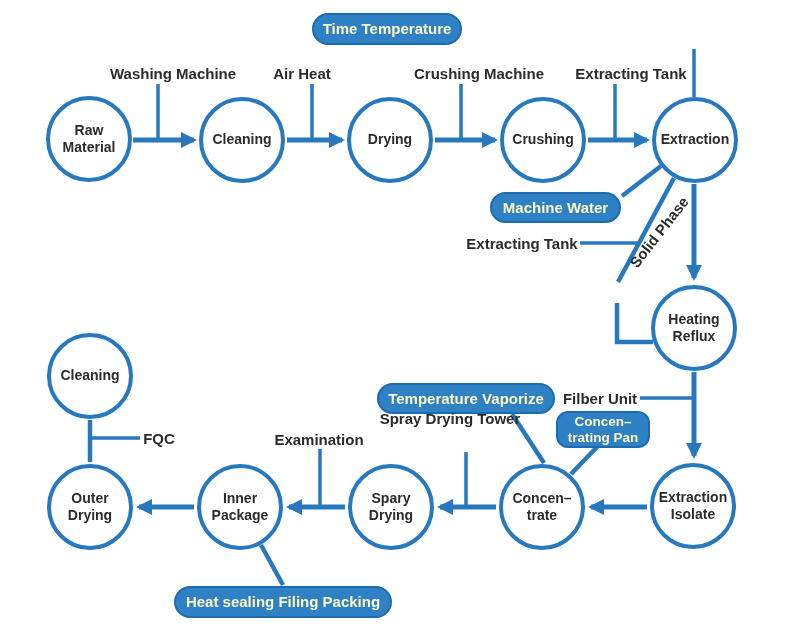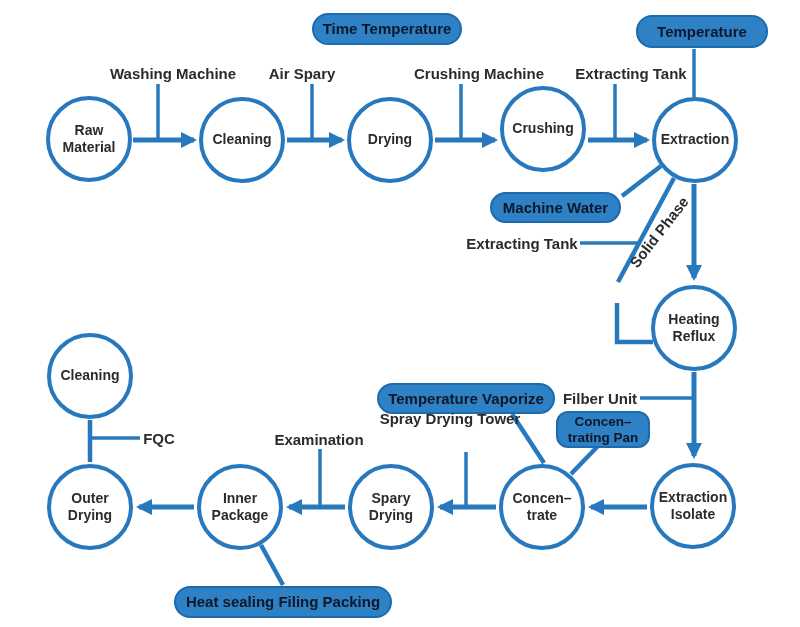--- a/index.html
+++ b/index.html
@@ -23,21 +23,21 @@
   #arrHead path{fill:var(--accent);stroke:none;}
   .node{
     position:absolute;width:86px;height:86px;border-radius:50%;
     border:4px solid var(--accent);background:#fff;box-sizing:border-box;
     display:flex;align-items:center;justify-content:center;text-align:center;
     font-weight:bold;font-size:14px;line-height:1.25;color:var(--text-dark);
     white-space:pre-line;
   }
   .badge{
     position:absolute;background:var(--badge-fill);border:2px solid var(--badge-border);
-    color:#0f172a;font-weight:bold;font-size:15px;line-height:1.15;
+    color:#fef9c3;font-weight:bold;font-size:15px;line-height:1.15;
     border-radius:16px;box-sizing:border-box;
     display:flex;align-items:center;justify-content:center;text-align:center;
     white-space:pre-line;
   }
   .badge.small{font-size:13.5px;border-radius:12px;}
   .lbl{
     position:absolute;font-weight:bold;font-size:15px;color:var(--text-dark);
     white-space:nowrap;transform:translateX(-50%);
   }
   .lbl.rotated{
@@ -88,46 +88,45 @@
     <path class="diag" d="M261,545 L283,585"></path>
 
     <path class="diag" d="M90,420 L90,462"></path>
     <path class="tick" d="M90,438 L140,438"></path>
   </svg>
 
   <div class="node" style="left:46px;top:96px;">Raw
 Material</div>
   <div class="node" style="left:199px;top:97px;">Cleaning</div>
   <div class="node" style="left:347px;top:97px;">Drying</div>
-  <div class="node" style="left:500px;top:86px;">Crushing</div>
+  <div class="node" style="left:500px;top:97px;">Crushing</div>
   <div class="node" style="left:652px;top:97px;">Extraction</div>
   <div class="node" style="left:651px;top:285px;">Heating
 Reflux</div>
   <div class="node" style="left:650px;top:463px;">Extraction
 Isolate</div>
   <div class="node" style="left:499px;top:464px;">Concen–
 trate</div>
   <div class="node" style="left:348px;top:464px;">Spary
 Drying</div>
   <div class="node" style="left:197px;top:464px;">Inner
 Package</div>
   <div class="node" style="left:47px;top:464px;">Outer
 Drying</div>
   <div class="node" style="left:47px;top:333px;">Cleaning</div>
 
   <div class="badge" style="left:312px;top:13px;width:150px;height:32px;">Time Temperature</div>
-  <div class="badge" style="left:636px;top:15px;width:132px;height:33px;">Temperature</div>
   <div class="badge" style="left:490px;top:192px;width:131px;height:31px;">Machine Water</div>
   <div class="badge small" style="left:556px;top:411px;width:94px;height:37px;">Concen–
 trating Pan</div>
   <div class="badge" style="left:377px;top:383px;width:178px;height:31px;">Temperature Vaporize</div>
   <div class="badge" style="left:174px;top:586px;width:218px;height:32px;">Heat sealing Filing Packing</div>
 
   <div class="lbl" style="left:173px;top:65px;">Washing Machine</div>
-  <div class="lbl" style="left:302px;top:65px;">Air Spary</div>
+  <div class="lbl" style="left:302px;top:65px;">Air Heat</div>
   <div class="lbl" style="left:479px;top:65px;">Crushing Machine</div>
   <div class="lbl" style="left:631px;top:65px;">Extracting Tank</div>
   <div class="lbl" style="left:522px;top:235px;">Extracting Tank</div>
   <div class="lbl rotated" style="left:659px;top:232px;">Solid Phase</div>
   <div class="lbl" style="left:600px;top:390px;">Filber Unit</div>
   <div class="lbl" style="left:159px;top:430px;">FQC</div>
   <div class="lbl" style="left:319px;top:431px;">Examination</div>
   <div class="lbl" style="left:450px;top:410px;">Spray Drying Tower</div>
 
 </div>

